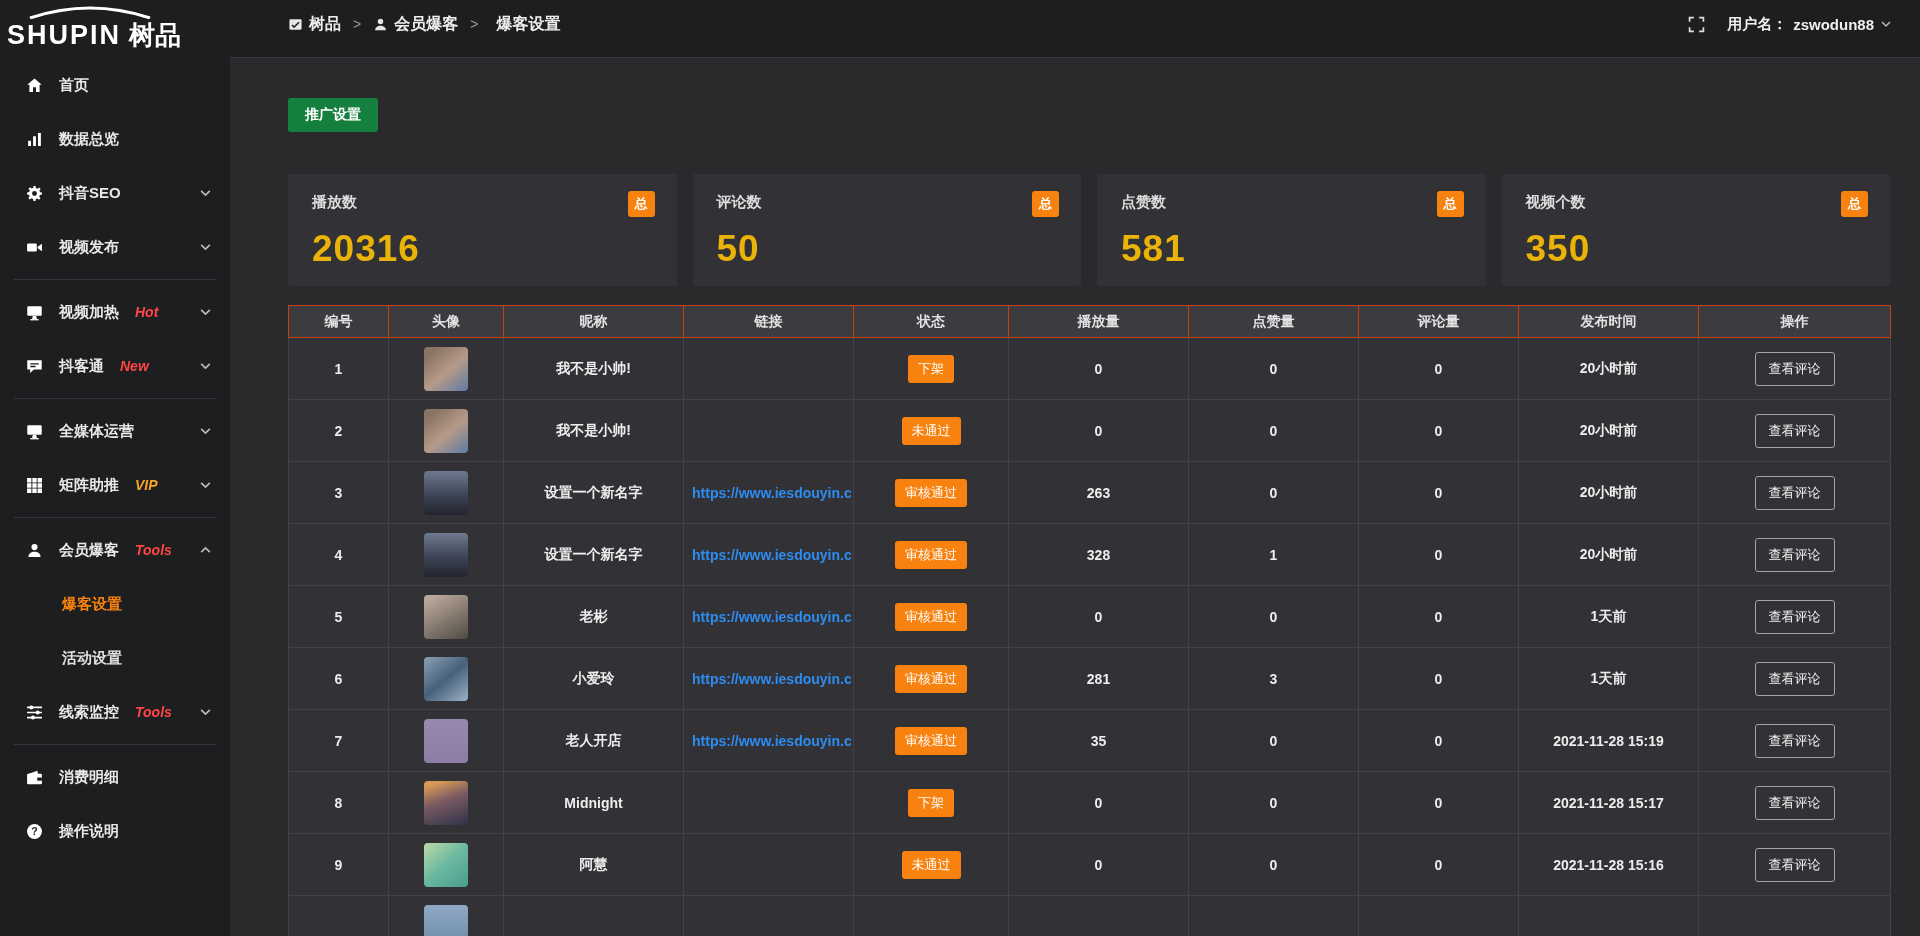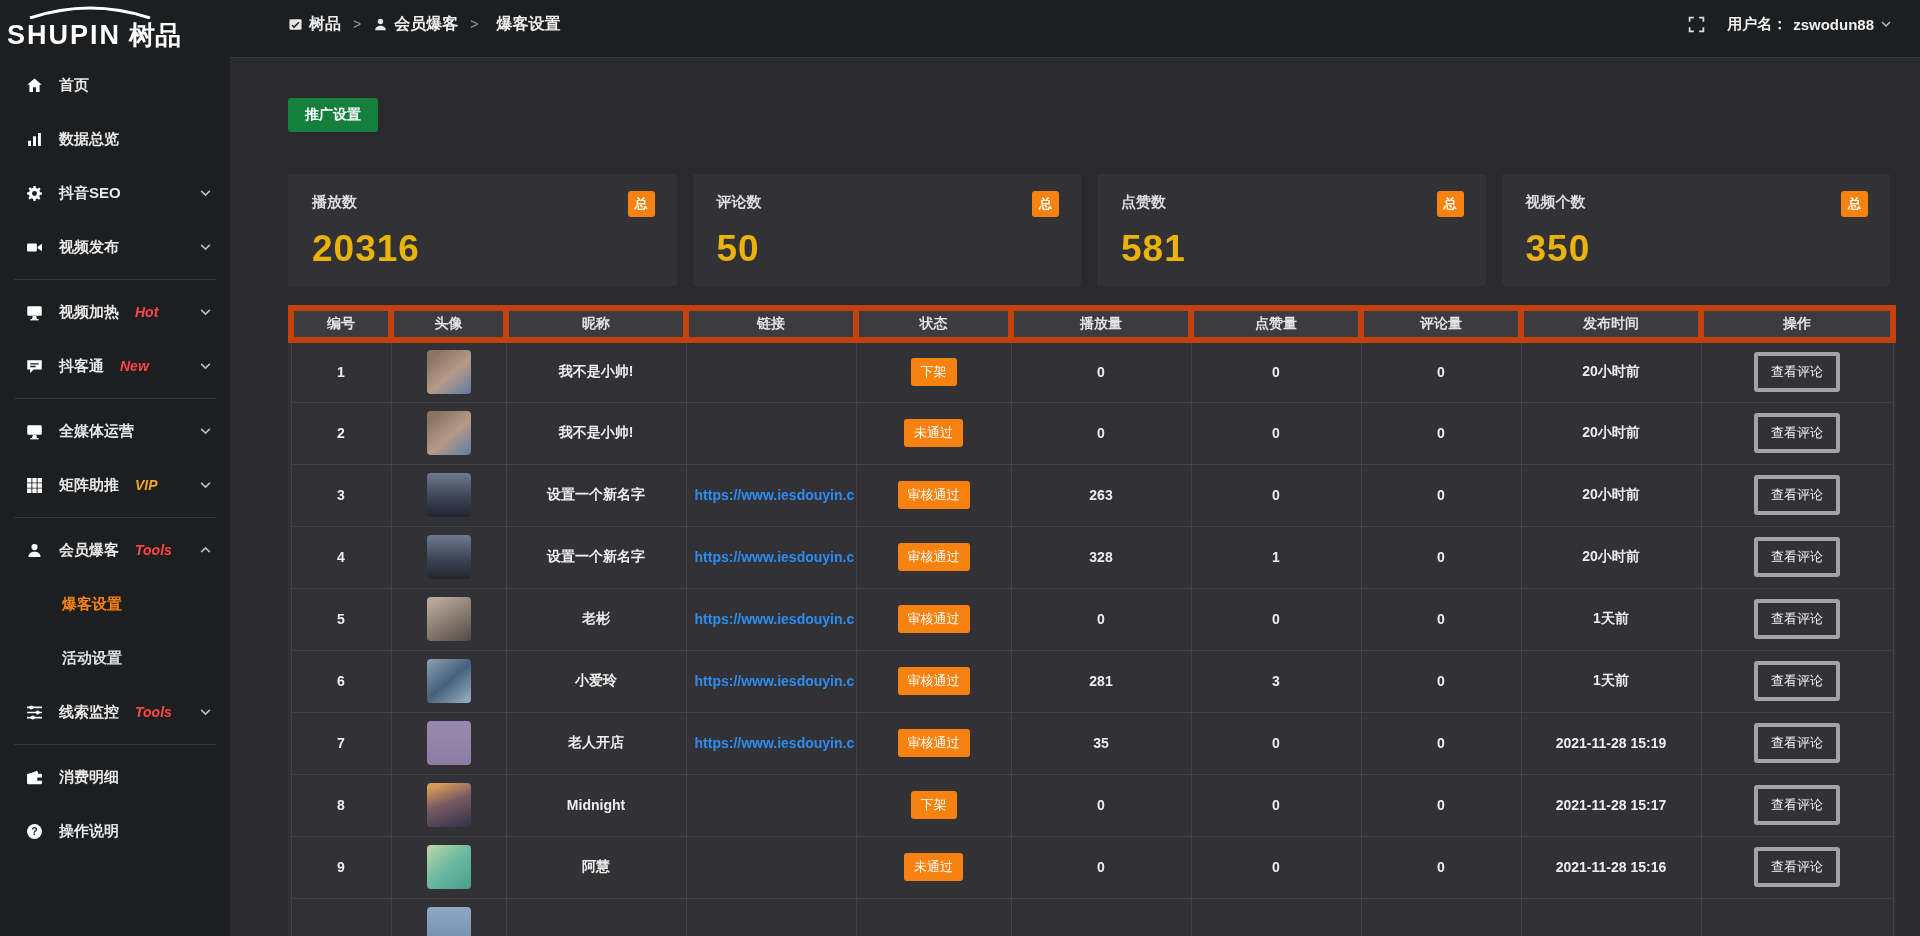--- a/index.html
+++ b/index.html
@@ -41,26 +41,26 @@
   
   .main { position:absolute; left:230px; top:58px; right:0; bottom:0; padding:40px 30px 0 58px; }
   .promo-btn { background:#15803d; color:#fff; border:none; border-radius:3px; font-size:14px; font-weight:600; padding:8px 17px; cursor:pointer; font-family:inherit; }
   .cards { display:flex; gap:16px; margin-top:42px; }
   .card { flex:1; background:#323236; height:112px; padding:19px 24px; position:relative; border-radius:2px; }
   .card-label { font-size:15px; font-weight:600; color:#dcdcdc; }
   .card-value { font-size:37px; font-weight:700; color:#eab308; margin-top:16px; letter-spacing:1px; }
   .card-badge { position:absolute; top:17px; right:22px; background:#f7820f; color:#fff; font-size:13px; font-weight:600; padding:4px 7px; border-radius:3px; }
   
   table { width:100%; margin-top:19px; border-collapse:collapse; table-layout:fixed; background:#323236; }
-  th { background:#3b3b40; height:32px; font-size:14px; font-weight:700; color:#e2e2e2; border:6px solid #c2410c; }
+  th { background:#3b3b40; height:32px; font-size:14px; font-weight:700; color:#e2e2e2; border:1px solid #c2410c; }
   td { height:62px; text-align:center; vertical-align:middle; font-size:14px; font-weight:600; color:#ededed; border:1px solid #424248; overflow:hidden; }
   .avatar { width:44px; height:44px; border-radius:4px; display:inline-block; vertical-align:middle; }
   .cell-link { color:#2d8cf0; white-space:nowrap; overflow:hidden; display:block; padding-left:8px; text-align:left; cursor:pointer; font-weight:600; }
   .status-badge { display:inline-block; background:#f7820f; color:#fff; font-size:13px; font-weight:400; padding:5px 10px; border-radius:3px; }
-  .action-btn { background:transparent; border:4px solid #a3a3a3; color:#f0f0f0; font-size:13px; font-weight:400; padding:7px 13px; border-radius:3px; cursor:pointer; font-family:inherit; }
+  .action-btn { background:transparent; border:1px solid #a3a3a3; color:#f0f0f0; font-size:13px; font-weight:400; padding:7px 13px; border-radius:3px; cursor:pointer; font-family:inherit; }
 </style>
 </head>
 <body>
 
 <aside class="sidebar">
   <div class="logo">
     <svg class="logo-arc" width="128" height="13" viewBox="0 0 128 13">
         <path d="M4 12 Q64 -8 124 12" fill="none" stroke="#fff" stroke-width="3"></path>
       </svg>
     <div class="logo-row">

